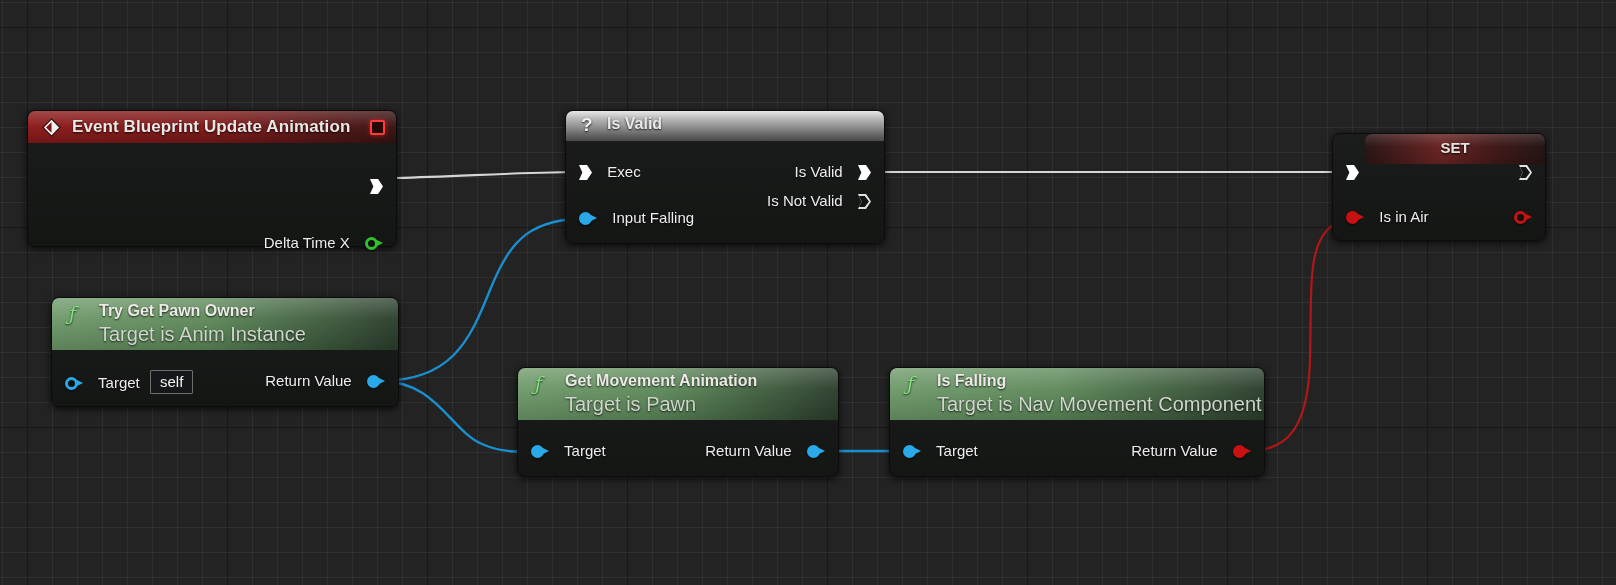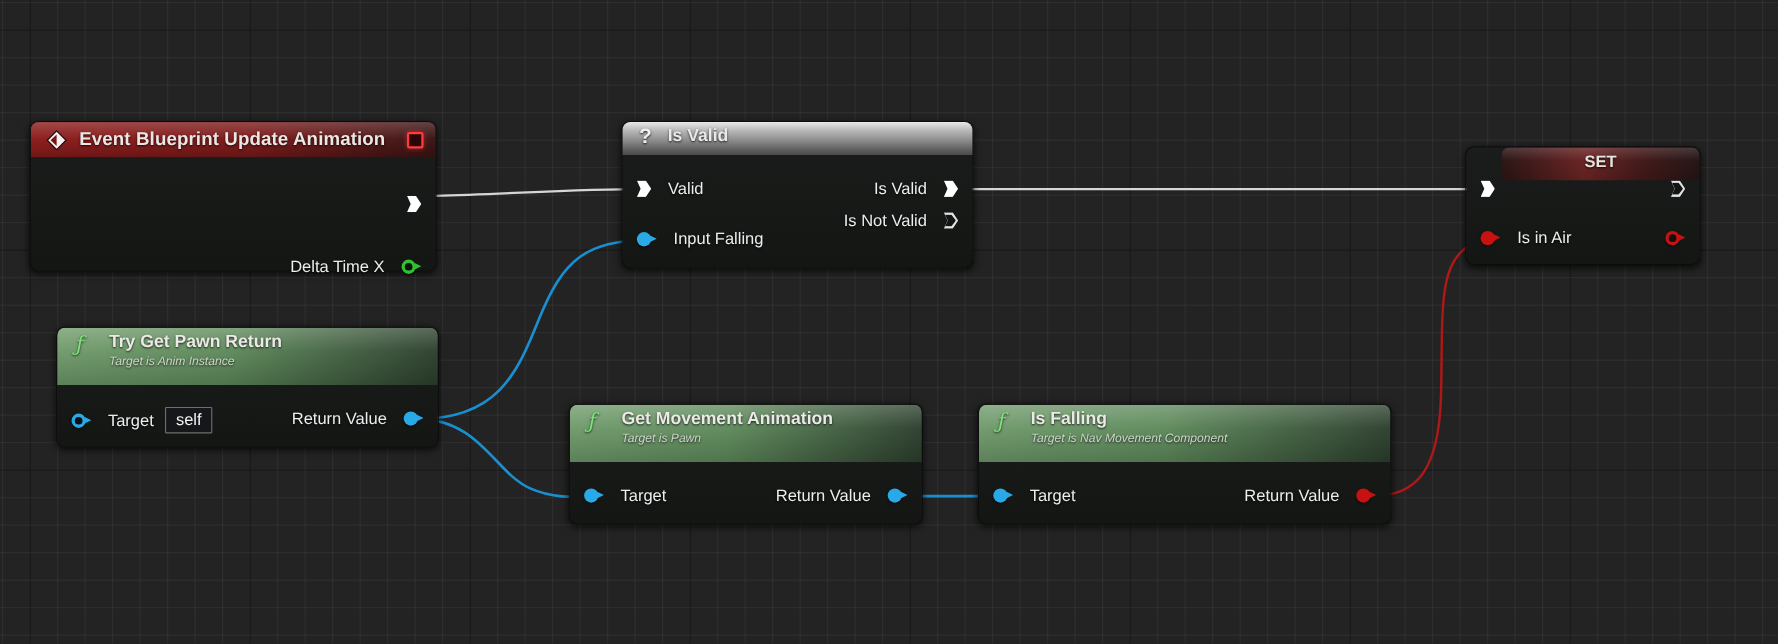--- a/index.html
+++ b/index.html
@@ -110,22 +110,21 @@
     left: 47px; top: 4px;
     font-size: 16px;
     font-weight: bold;
     color: #eceae6;
     text-shadow: 0 1px 2px rgba(0,0,0,.8);
     white-space: nowrap;
   }
   .hdr-func .subtitle {
     position: absolute;
     left: 47px; top: 25px;
-    font-size: 11px;
-    font-style: italic;
+    font-size: 20px;
     color: #cfd6cb;
     text-shadow: 0 1px 2px rgba(0,0,0,.75);
     white-space: nowrap;
   }
 
   
   .hdr-set {
     height: 30px;
     background:
       linear-gradient(to bottom, rgba(255,255,255,0.16) 0%, rgba(255,255,255,0.01) 40%, rgba(0,0,0,0.10) 100%),
@@ -317,21 +316,21 @@
   <div class="node" style="left:565px; top:110px; width:320px; height:134px;">
     <div class="node-body"></div>
     <div class="node-header hdr-gray">
       <span class="ic-q">?</span>
       <span class="title">Is Valid</span>
     </div>
 
     <div class="row left" style="top:51px;">
       <span class="pin-exec"></span>
       <span class="gap"></span>
-      <span class="lbl">Valid</span>
+      <span class="lbl">Exec</span>
     </div>
     <div class="row left" style="top:97px;">
       <span class="pin-dot" style="color:#2aa9e8;">
         <span class="ball" style="background:#2aa9e8;"></span>
         <span class="tip"></span>
       </span>
       <span class="gap"></span>
       <span class="lbl">Input Falling</span>
     </div>
 
@@ -376,21 +375,21 @@
         <span class="ring"></span>
         <span class="tip"></span>
       </span>
     </div>
   </div>
 
   <div class="node" style="left:51px; top:297px; width:348px; height:110px;">
     <div class="node-body"></div>
     <div class="node-header hdr-func">
       <span class="ic-func">ƒ</span>
-      <span class="title">Try Get Pawn Return</span>
+      <span class="title">Try Get Pawn Owner</span>
       <span class="subtitle">Target is Anim Instance</span>
     </div>
     <div class="row left" style="top:73px;">
       <span class="pin-dot" style="color:#2aa9e8;">
         <span class="ring"></span>
         <span class="tip"></span>
       </span>
       <span class="gap"></span>
       <span class="lbl">Target</span>
       <span class="self-field">self</span>

